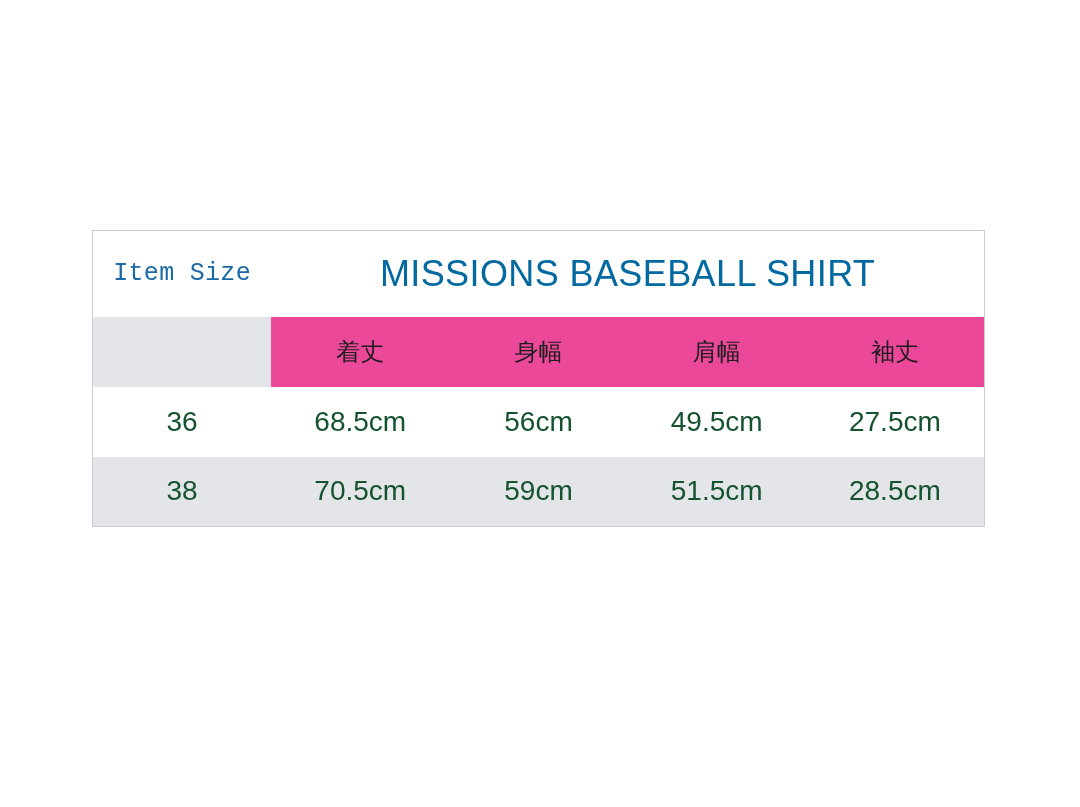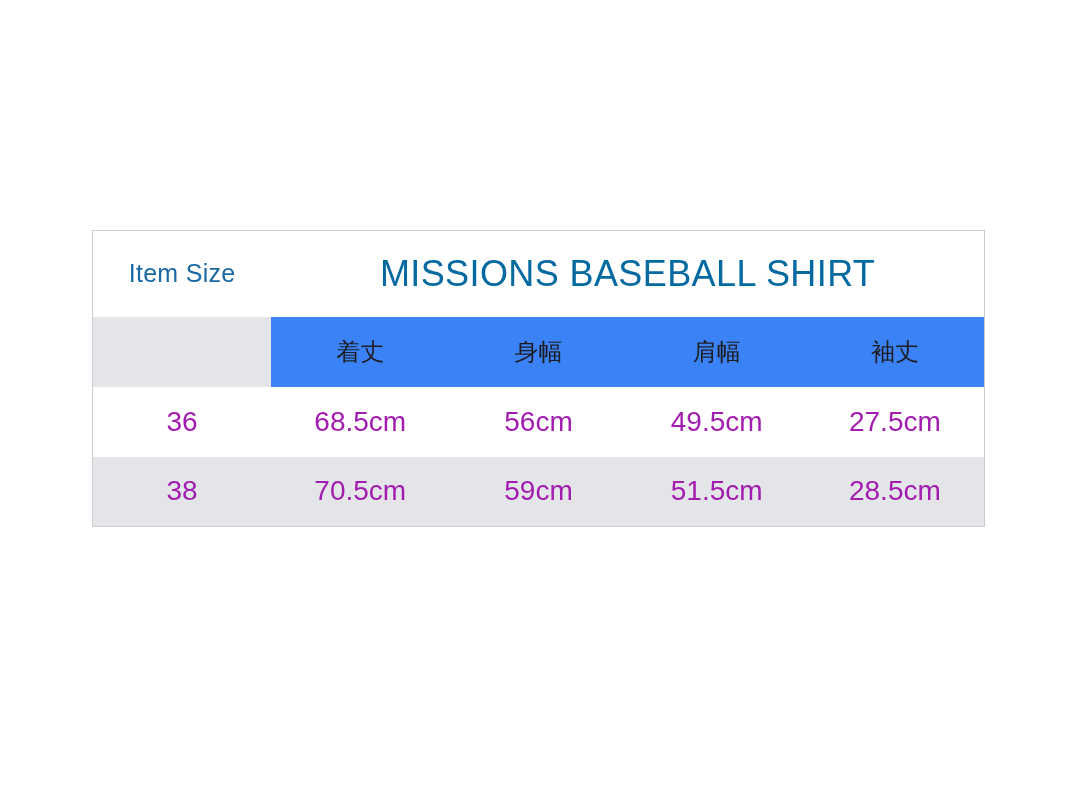--- a/index.html
+++ b/index.html
@@ -42,48 +42,49 @@
   
   .header-row {
     height: 86px;
   }
   .item-size-cell {
     width: 178px;
     color: #1a69a4;
     font-size: 25px;
     font-weight: bold;
     letter-spacing: 0.3px;
+    font-family: Liberation Mono, monospace;
   }
   .product-title-cell {
     color: #0369a1;
     font-size: 36px;
     font-weight: bold;
     letter-spacing: 0.4px;
   }
 
   
   .label-row {
     height: 70px;
-    background: #3b82f6;
+    background: #ec4899;
   }
   .label-row td {
     font-size: 24px;
     color: #1d1d1f;
   }
   .label-row .corner {
     background: #e3e5e8;
   }
 
   
   .data-row {
     height: 70px;
   }
   .data-row td {
     font-size: 28px;
-    color: #a21caf;
+    color: #14532d;
   }
   .data-row.alt {
     background: #e3e5e8;
     margin-left: 43px;
   }
   .col-measure {
     width: 178px;
   }
 </style>
 </head>

